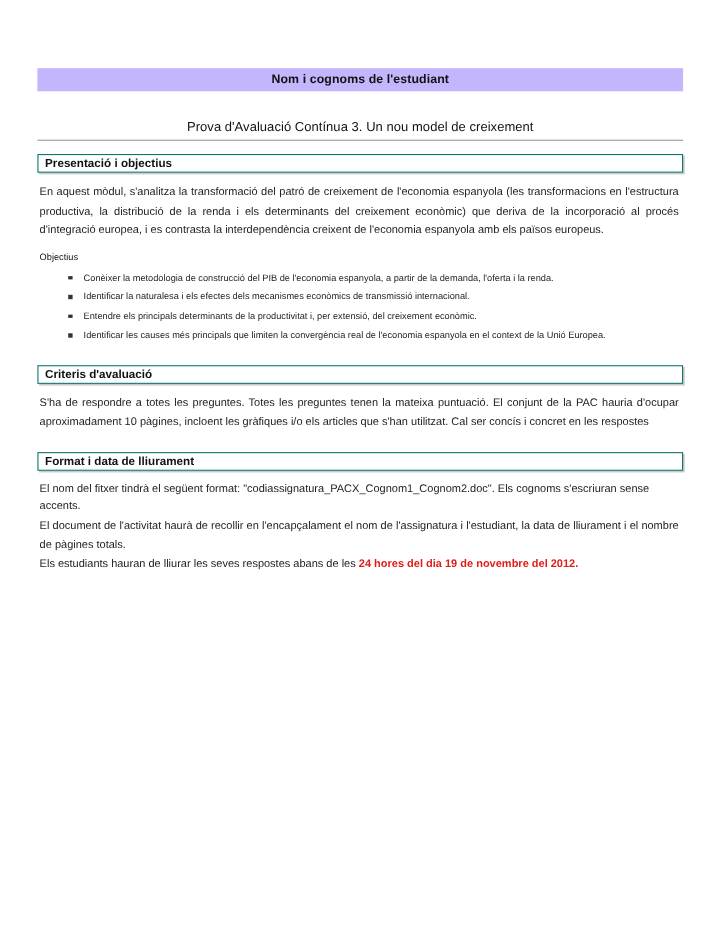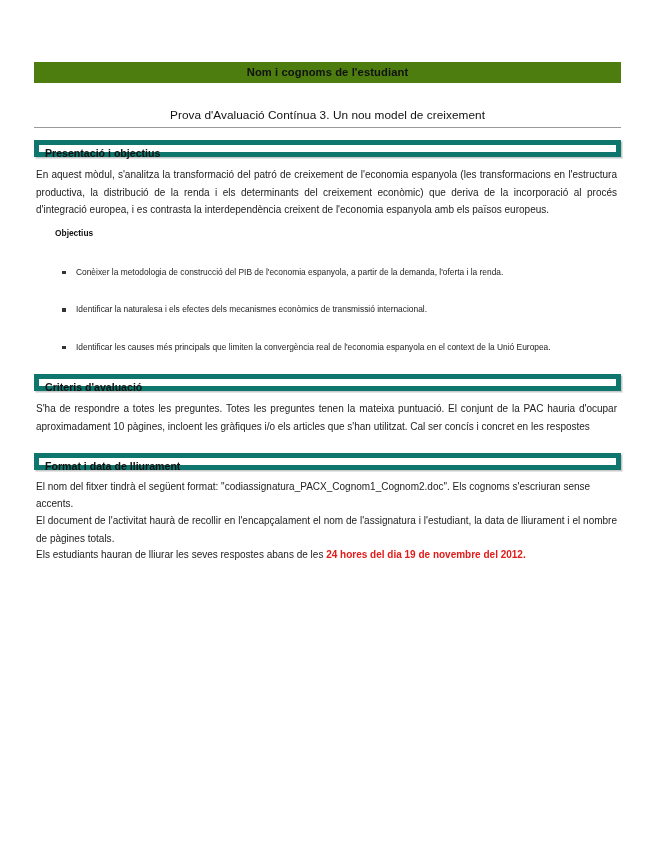--- a/index.html
+++ b/index.html
@@ -20,21 +20,21 @@
     position: relative;
     width: 655px;
     height: 848px;
     box-sizing: border-box;
     padding: 0 34px;
   }
 
   
   .student-banner {
     margin-top: 62px;
-    background: #4d7c0f;
+    background: #c4b5fd;
     height: 21px;
     line-height: 21px;
     text-align: center;
     font-size: 11.2px;
     font-weight: bold;
     letter-spacing: 0.1px;
     color: #111;
   }
 
   
@@ -48,21 +48,21 @@
     letter-spacing: 0.05px;
   }
   .title-rule {
     border-bottom: 1px solid #9a9a9a;
     margin-bottom: 0;
     height: 0;
   }
 
   
   .section-box {
-    border: 5px solid #0f766e;
+    border: 1px solid #0f766e;
     background: #ffffff;
     box-shadow: 1.5px 1.5px 0 0 #c9c9c9;
     height: 17px;
     line-height: 17px;
     padding: 0 6px;
     font-size: 10.6px;
     font-weight: bold;
     color: #111;
     box-sizing: border-box;
   }
@@ -78,41 +78,39 @@
     color: #222;
     margin: 0;
     padding: 0 4px 0 2px;
   }
   .para.tight {
     line-height: 16.5px;
     text-align: left;
   }
   .sub-head {
     font-size: 8.4px;
-    font-weight: bold;
+    font-weight: normal;
     color: #111;
     padding-left: 2px;
-    margin-left: 19px;
   }
 
   
   ul.bullets {
     list-style: none;
     margin: 0;
     padding: 0;
   }
   ul.bullets li {
     position: relative;
     padding-left: 42px;
     padding-right: 4px;
     font-size: 8.4px;
     line-height: 17.5px;
     text-align: justify;
     color: #222;
-    margin-top: 20px;
   }
   ul.bullets li::before {
     content: "";
     position: absolute;
     left: 28px;
     top: 7px;
     width: 3.5px;
     height: 3.5px;
     background: #333;
   }
@@ -154,20 +152,21 @@
 
   <div class="gap-2"></div>
 
   <div class="sub-head">Objectius</div>
 
   <div class="gap-3"></div>
 
   <ul class="bullets">
     <li>Conèixer la metodologia de construcció del PIB de l'economia espanyola, a partir de la demanda, l'oferta i la renda.</li>
     <li>Identificar la naturalesa i els efectes dels mecanismes econòmics de transmissió internacional.</li>
+    <li>Entendre els principals determinants de la productivitat i, per extensió, del creixement econòmic.</li>
     <li>Identificar les causes més principals que limiten la convergència real de l'economia espanyola en el context de la Unió Europea.</li>
   </ul>
 
   <div class="gap-4"></div>
 
   <div class="section-box">Criteris d'avaluació</div>
 
   <div class="gap-2"></div>
 
   <p class="para">S'ha de respondre a totes les preguntes. Totes les preguntes tenen la mateixa puntuació. El conjunt de la PAC hauria d'ocupar aproximadament 10 pàgines, incloent les gràfiques i/o els articles que s'han utilitzat. Cal ser concís i concret en les respostes</p>

